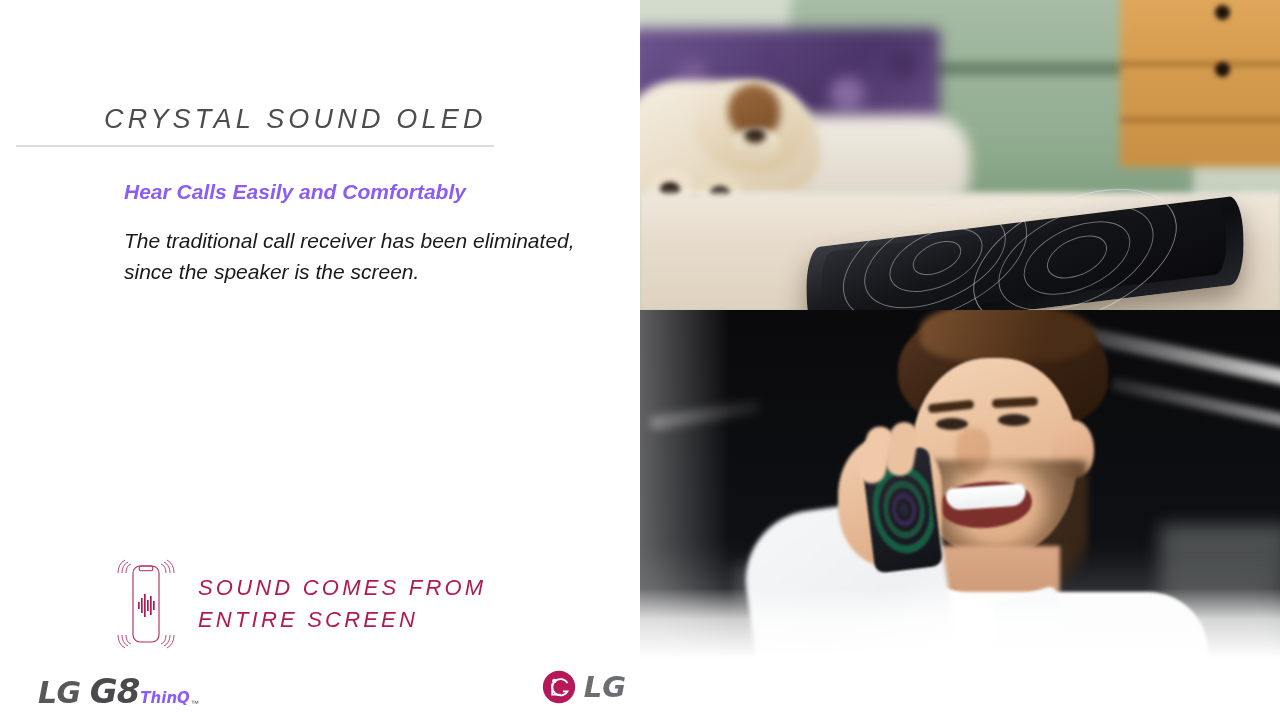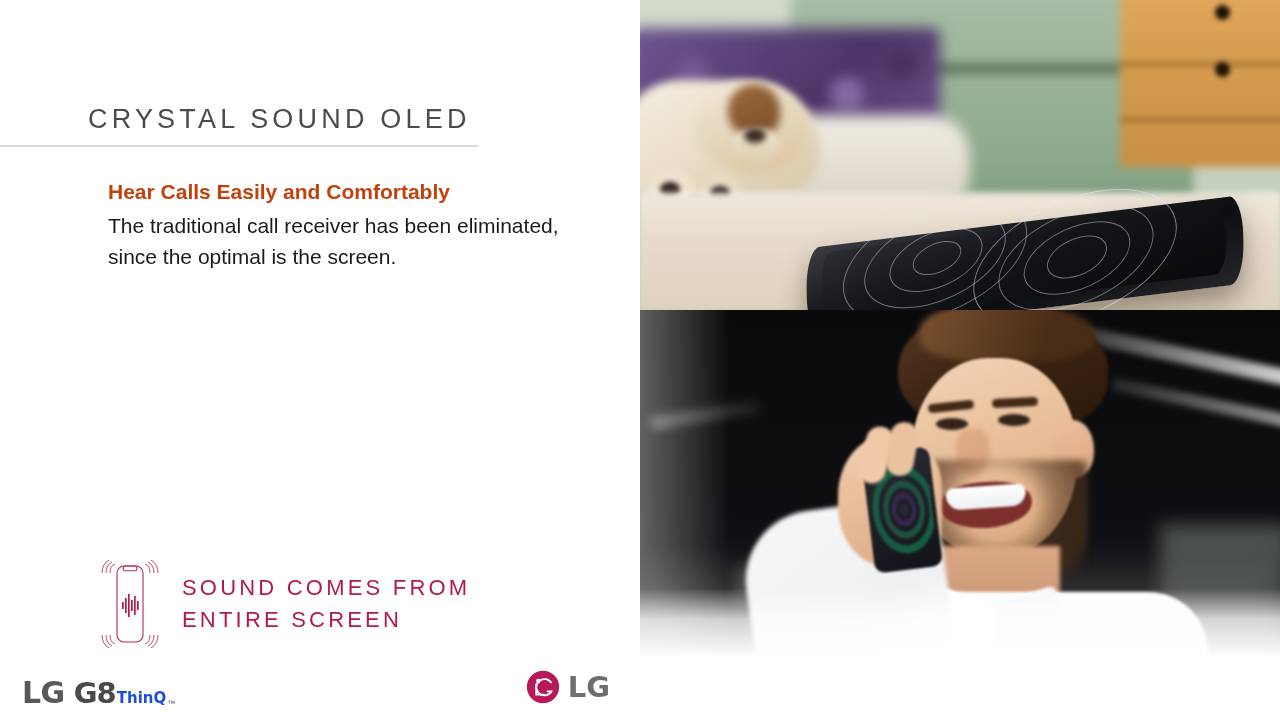--- a/index.html
+++ b/index.html
@@ -8,21 +8,21 @@
     background:#ffffff;
     font-family:"Liberation Sans", sans-serif;
     overflow:hidden;
     position:relative;
   }
 
   
   .slide { position:absolute; inset:0; background:#fff; }
 
   
-  .left-col { position:absolute; left:0; top:0; width:640px; height:720px; }
+  .left-col { position:absolute; left:16px; top:0; width:640px; height:720px;font-style:italic; }
 
   .page-title {
     position:absolute;
     left:88px; top:104px;
     font-size:27px;
     font-weight:400;
     letter-spacing:4.2px;
     color:#4c4c4c;
     white-space:nowrap;
   }
@@ -48,22 +48,22 @@
   .para {
     font-size:21px;
     font-weight:400;
     line-height:31px;
     color:#1a1a1a;
     margin-bottom:18px;
     max-width:505px;
   }
   .para.sub {
     font-weight:700;
-    color:#c2410c;
-    margin-bottom:3px;
+    color:#8b5cf6;
+    margin-bottom:18px;
   }
 
   
   .callout {
     position:absolute;
     left:100px; top:558px;
     display:flex;
     align-items:center;
     gap:22px;
     justify-content:center;
@@ -84,28 +84,28 @@
     left:22px; bottom:12px;
     display:flex; align-items:flex-end;
     color:#58585a;
   }
   .logo-g8 .lg-word {
     font-size:30px; font-weight:700; letter-spacing:-0.5px;
     font-family:"DejaVu Sans", sans-serif;
     line-height:1;
   }
   .logo-g8 .g8 {
-    font-size:29px; font-weight:700; letter-spacing:-1px;
+    font-size:34px; font-weight:700; letter-spacing:-1px;
     font-family:"DejaVu Sans", sans-serif;
     line-height:1; margin-left:9px; color:#4a4a4c;
   }
   .logo-g8 .thinq {
     font-size:15px; font-weight:700; line-height:1;
     font-family:"DejaVu Sans", sans-serif;
-    margin-left:1px; margin-bottom:2px; color:#1d4ed8;
+    margin-left:1px; margin-bottom:2px; color:#8b5cf6;
   }
   .logo-g8 .tm { font-size:8px; vertical-align:super; margin-left:1px; }
 
   .logo-lg {
     position:absolute;
     right:30px; bottom:16px;
     display:flex; align-items:center; gap:8px;
   }
   .logo-lg .lg-mark { width:34px; height:34px; }
   .logo-lg .lg-text {
@@ -396,21 +396,21 @@
 
 <div class="slide">
 
   <div class="left-col">
 
     <div class="page-title">CRYSTAL SOUND OLED</div>
     <div class="title-rule"></div>
 
     <div class="body-block">
       <p class="para sub">Hear Calls Easily and Comfortably</p>
-      <p class="para">The traditional call receiver has been eliminated, since the optimal is the screen.</p>
+      <p class="para">The traditional call receiver has been eliminated, since the speaker is the screen.</p>
     </div>
 
     <div class="callout">
       <svg class="callout-icon" viewBox="0 0 60 92">
         <g fill="none" stroke="#B01A52" stroke-width="1.1" opacity=".95">
           <rect x="17" y="8" width="26" height="76" rx="7" ry="7"></rect>
           <path d="M25 8 h10 a1.8 1.8 0 0 1 1.8 1.8 v1.2 a1.8 1.8 0 0 1 -1.8 1.8 h-10 a1.8 1.8 0 0 1 -1.8 -1.8 v-1.2 a1.8 1.8 0 0 1 1.8 -1.8 z"></path>
         </g>
         <g fill="none" stroke="#B01A52" stroke-width="1" opacity=".8">
           <path d="M15 6 q-5 2 -5 9"></path>

